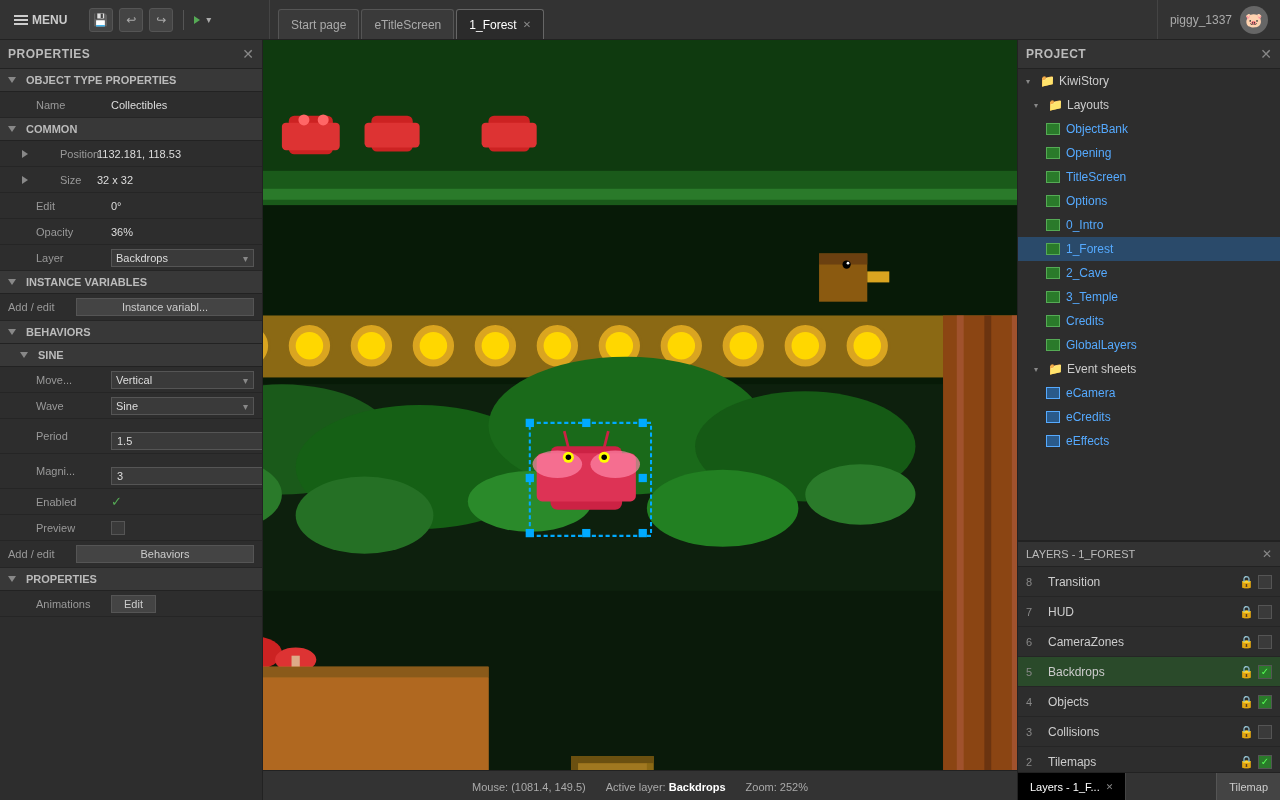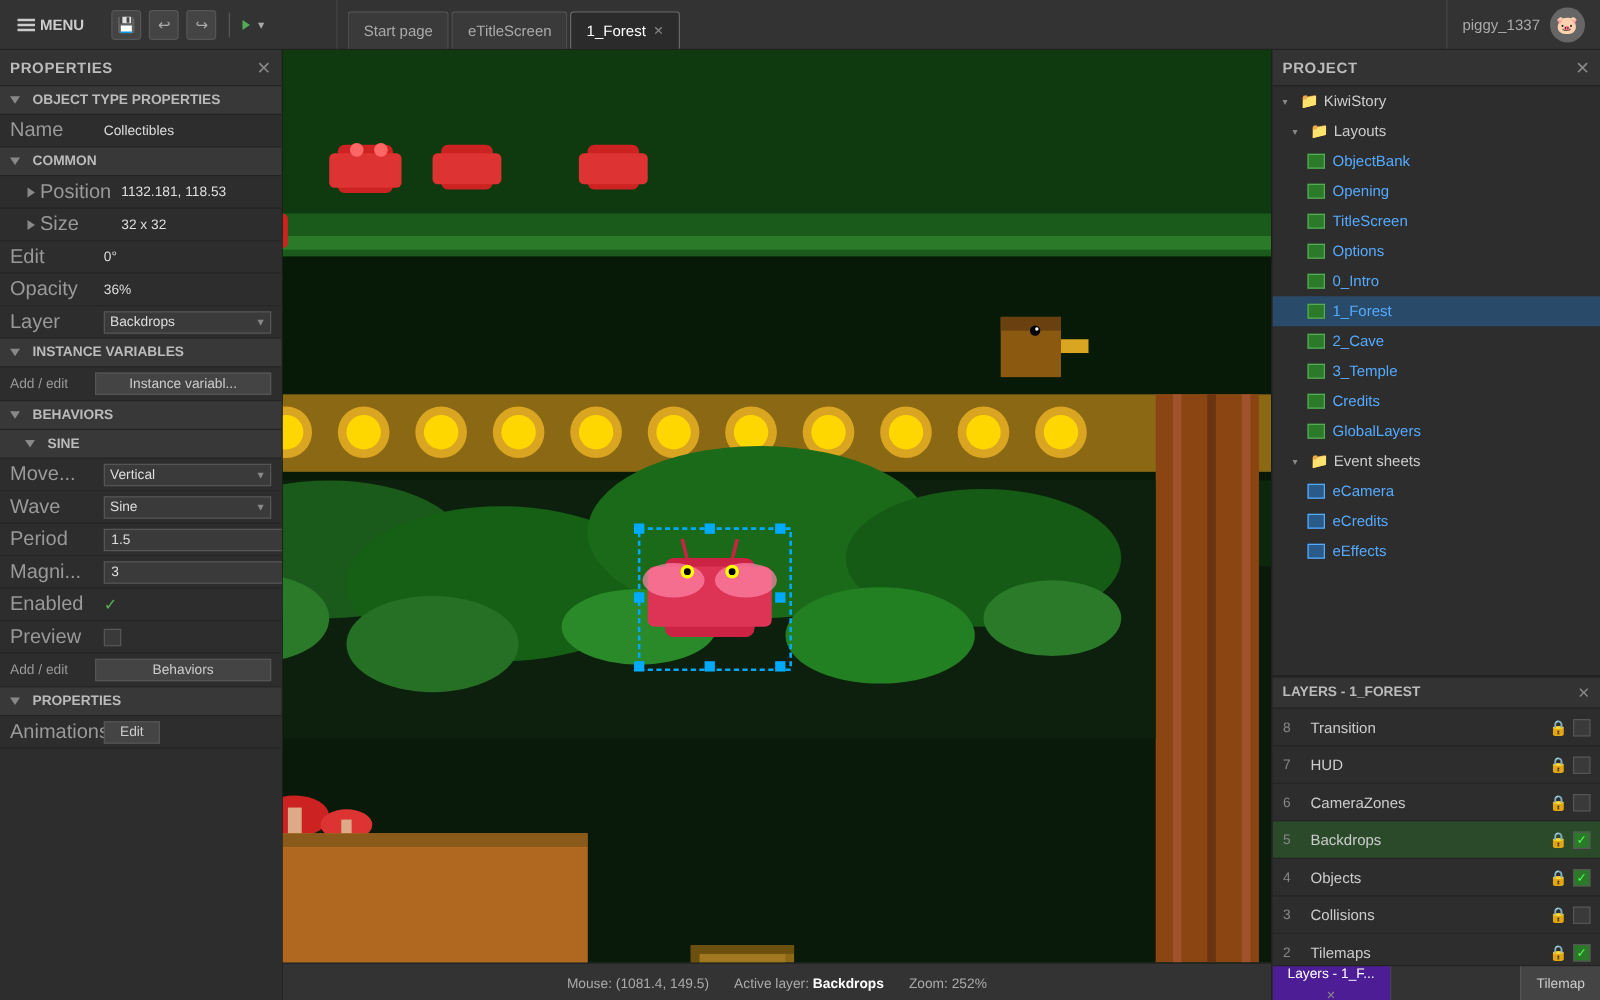--- a/index.html
+++ b/index.html
@@ -155,21 +155,21 @@
 
     
     .main-layout {
       display: flex;
       flex: 1;
       overflow: hidden;
     }
 
     
     .left-panel {
-      width: 226px;
+      width: 263px;
       background: #2d2d2d;
       border-right: 1px solid #222;
       display: flex;
       flex-direction: column;
       overflow-y: auto;
       flex-shrink: 0;
     }
     .panel-header {
       display: flex;
       align-items: center;
@@ -212,37 +212,39 @@
     
     .prop-row {
       display: flex;
       align-items: center;
       padding: 3px 8px;
       border-bottom: 1px solid #252525;
       min-height: 26px;
     }
     .prop-label {
       color: #999;
-      font-size: 16px;
+      font-size: 11px;
       width: 75px;
       flex-shrink: 0;
+      margin-left: 28px;
     }
     .prop-value {
       color: #ddd;
       font-size: 11px;
       flex: 1;
     }
     .prop-input {
       background: #3a3a3a;
       border: 1px solid #555;
       color: #ddd;
       font-size: 11px;
       padding: 2px 5px;
       flex: 1;
       outline: none;
+      margin-top: 10px;
     }
     .prop-select {
       background: #3a3a3a;
       border: 1px solid #555;
       color: #ddd;
       font-size: 11px;
       padding: 2px 4px;
       flex: 1;
       outline: none;
       cursor: pointer;
@@ -415,21 +417,21 @@
     .layers-header {
       display: flex;
       align-items: center;
       justify-content: space-between;
       padding: 5px 8px;
       background: #333;
       border-bottom: 1px solid #222;
     }
     .layers-title {
       font-size: 11px;
-      font-weight: bold;
+      font-weight: normal;
       color: #bbb;
       text-transform: uppercase;
     }
     .layers-close {
       cursor: pointer;
       color: #888;
       font-size: 12px;
     }
     .layer-row {
       display: flex;
@@ -496,23 +498,22 @@
       display: flex;
       align-items: center;
       gap: 6px;
       background: #3a3a3a;
       border-right: 1px solid #444;
       color: #aaa;
       font-size: 11px;
       cursor: pointer;
     }
     .bottom-tab.active {
-      background: #4c1d95;
+      background: #000000;
       color: #fff;
-      flex-direction: column;
     }
     .bottom-tab-close {
       font-size: 9px;
       color: #888;
       cursor: pointer;
     }
     .bottom-tab-tilemap {
       margin-left: auto;
       padding: 0 12px;
       height: 100%;

